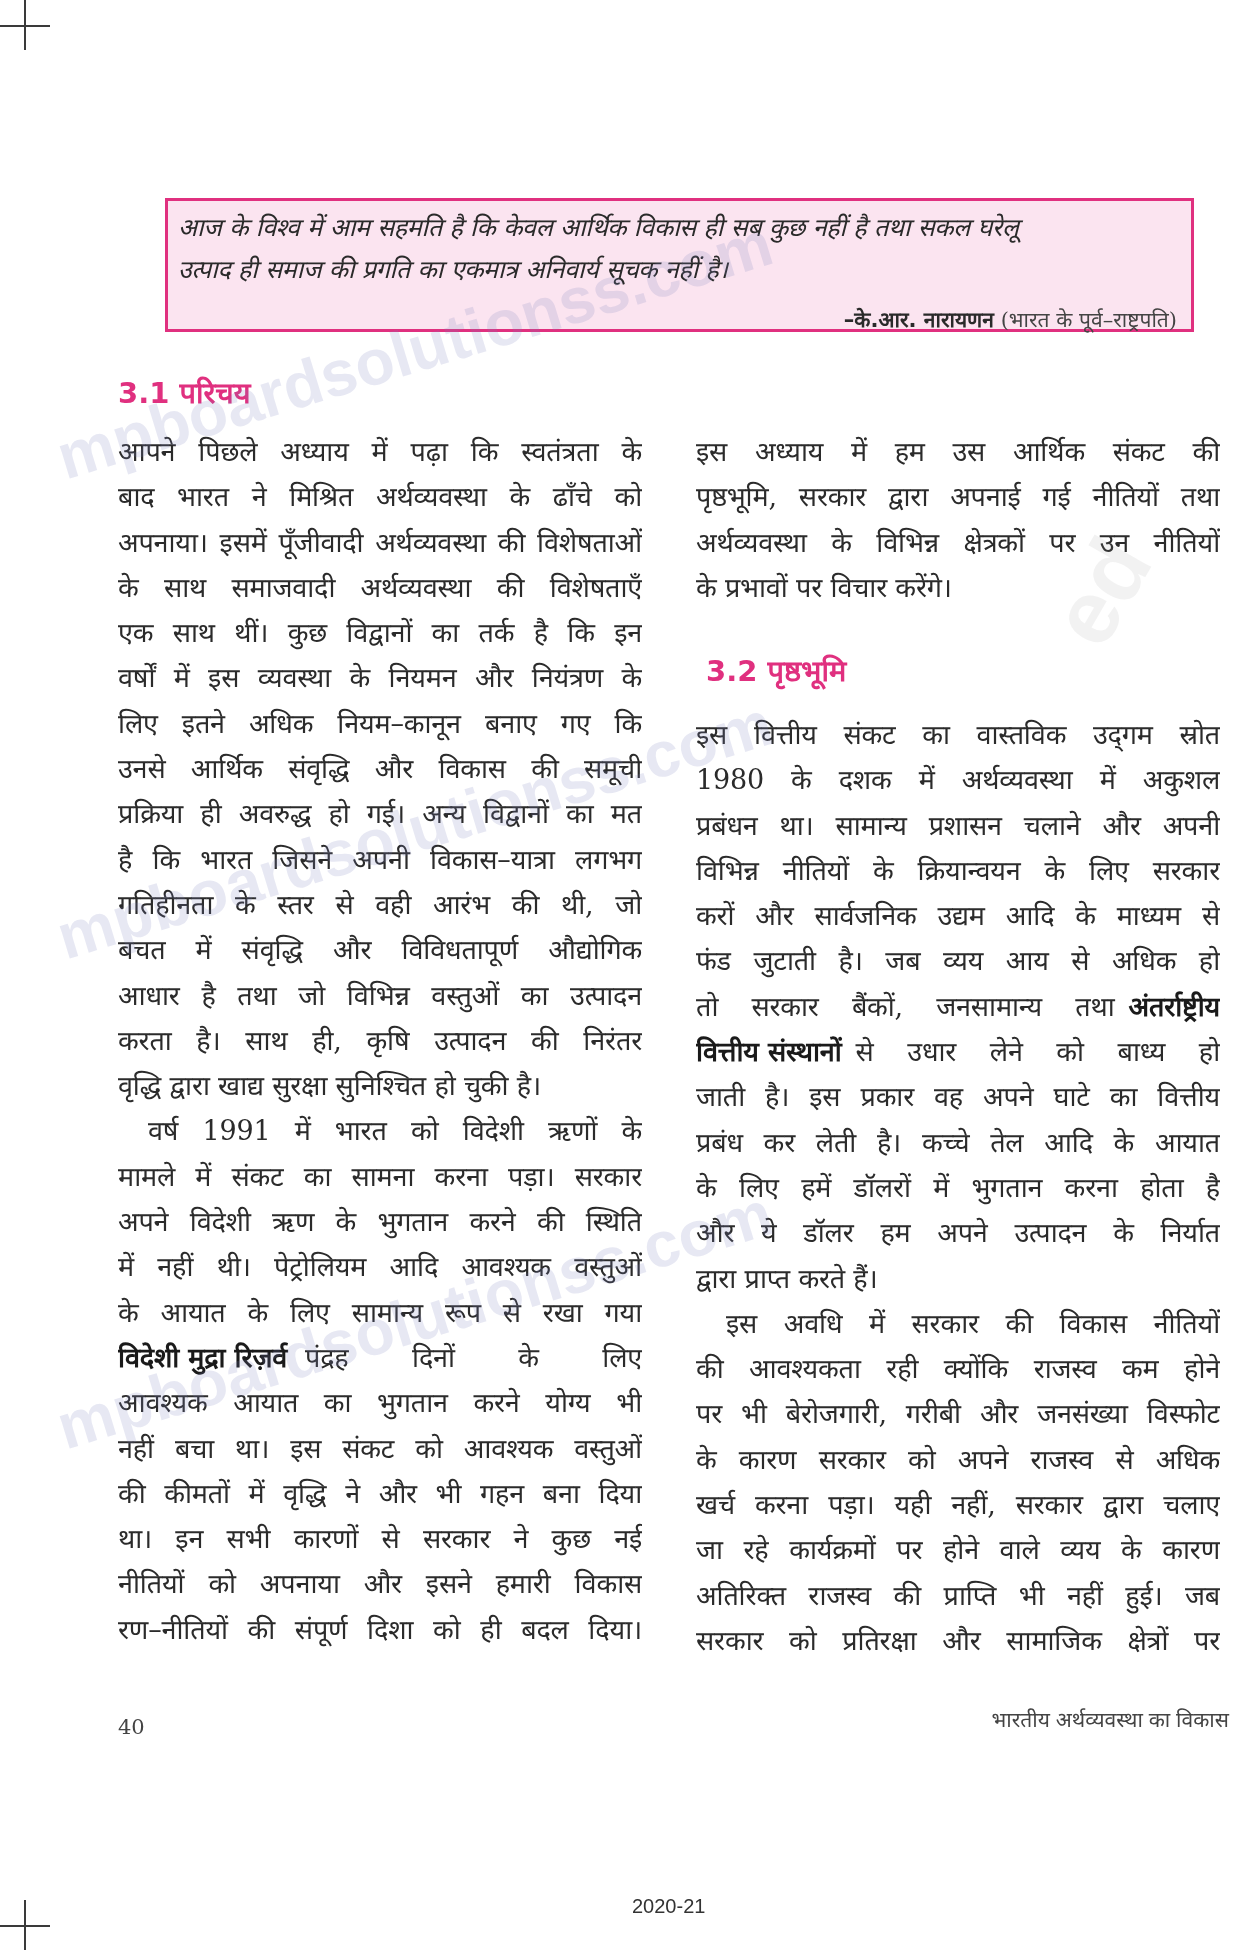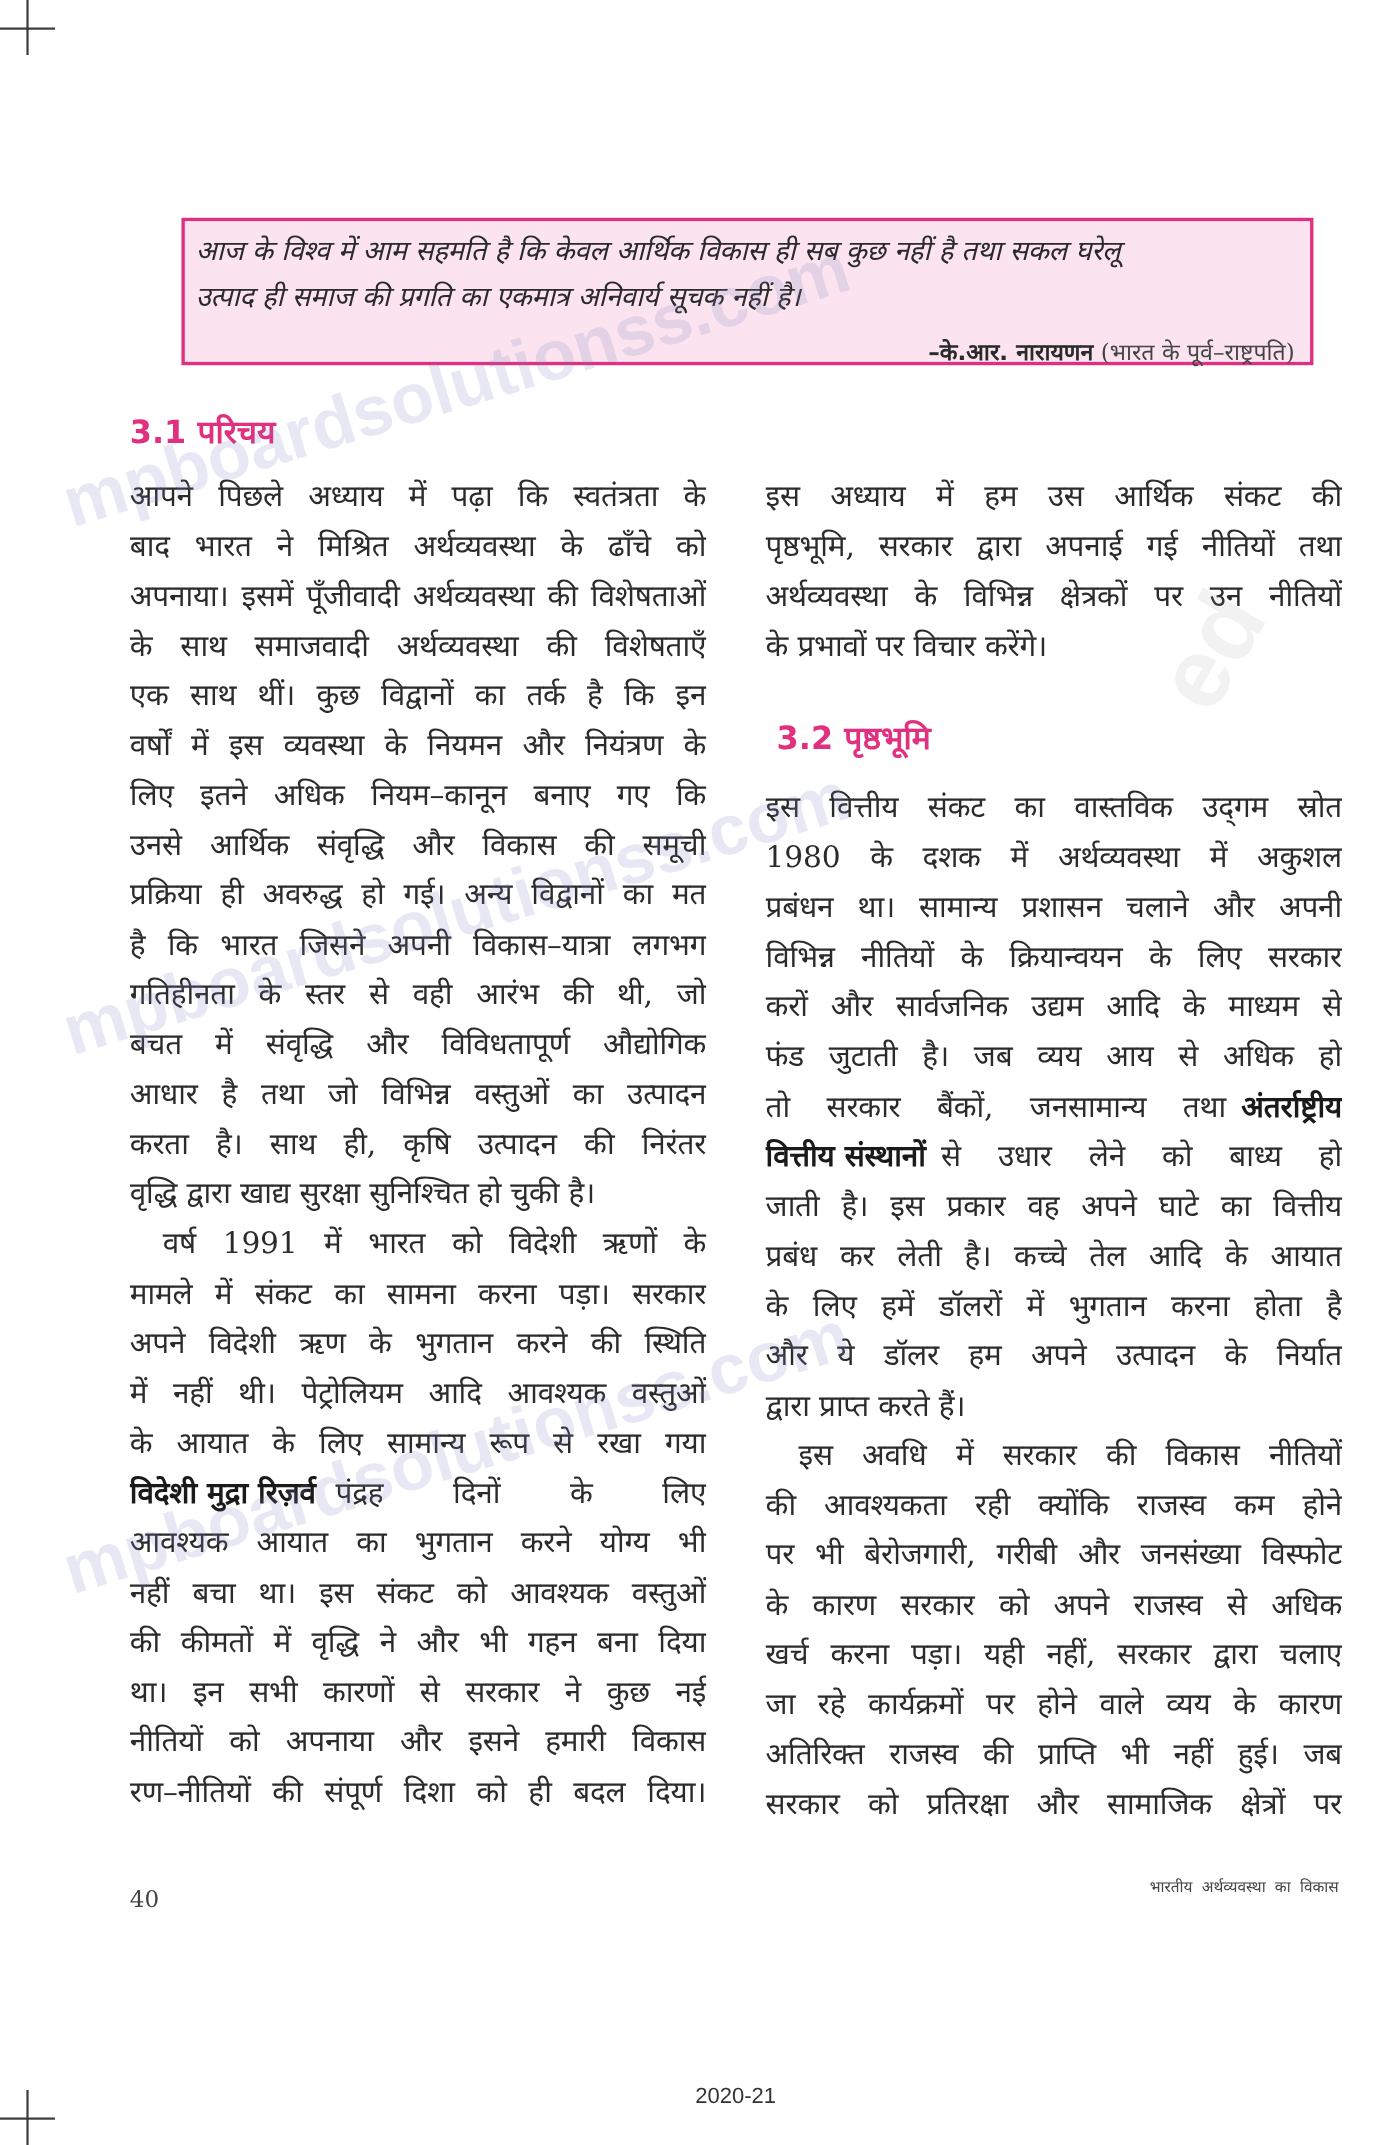--- a/index.html
+++ b/index.html
@@ -39,22 +39,22 @@
     .col .line {
       height: 45.3px; line-height: 45.3px; font-size: 27px; white-space: nowrap;
       text-align: justify; text-align-last: justify; overflow: hidden;
       letter-spacing: -0.2px;
     }
     .col .line.last { text-align-last: left; }
     .col .line.indent { padding-left: 30px; }
     .col .line b { font-weight: bold; color: #1a1a1a; }
 
     .page-number { position: absolute; left: 118px; top: 1715px; font-size: 21px; color: #444; }
-    .running-title { position: absolute; right: 39px; top: 1705px; font-size: 14px; color: #444;
-      font-family: Liberation Mono, monospace; }
+    .running-title { position: absolute; right: 27px; top: 1705px; font-size: 21px; color: #444;
+      font-family: Liberation Sans, sans-serif; }
     .year { position: absolute; left: 632px; top: 1895px; font-size: 20px; color: #333;
       font-family: "Liberation Sans", sans-serif; }
 
     .watermark {
       position: absolute; font-family: "Liberation Sans", sans-serif; font-weight: bold;
       font-size: 64px; color: rgba(120,130,190,0.18); white-space: nowrap;
       transform-origin: left bottom; pointer-events: none;
     }
   </style>
 </head>

